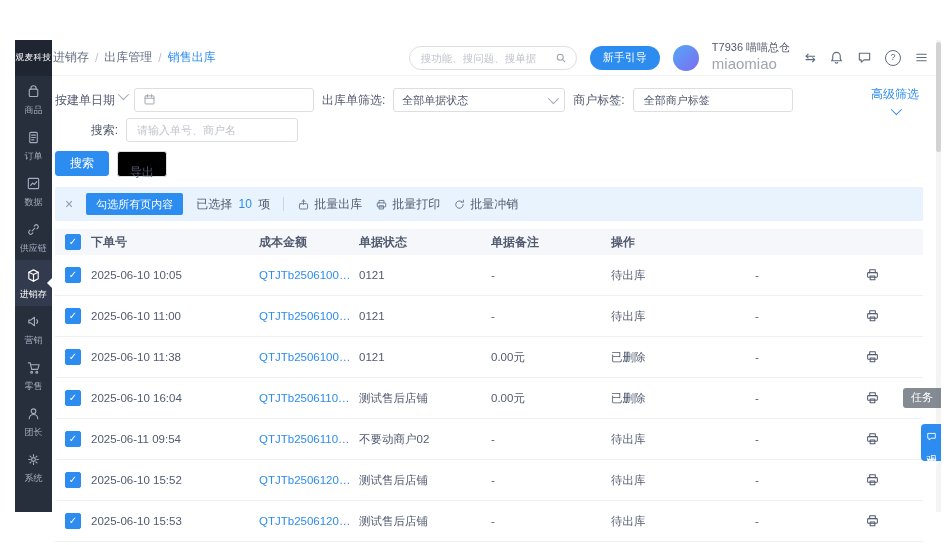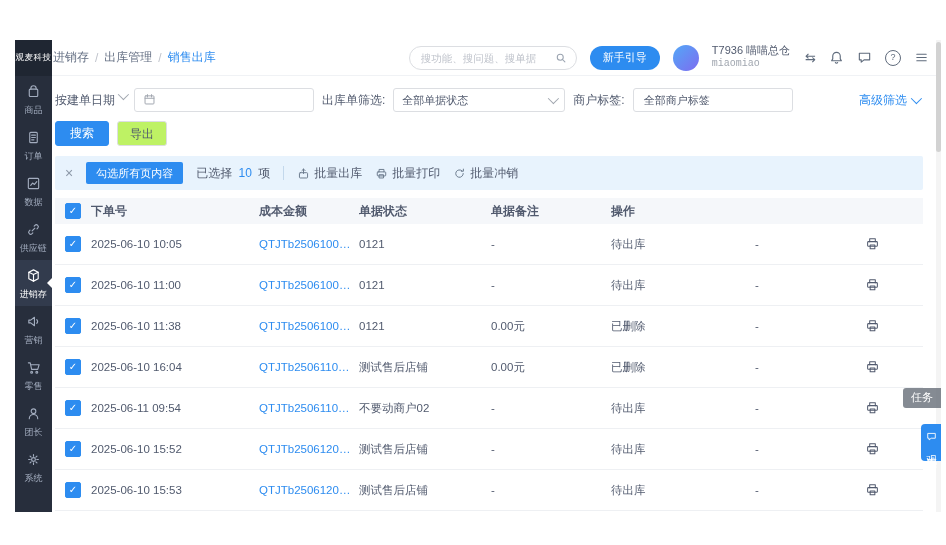--- a/index.html
+++ b/index.html
@@ -32,21 +32,21 @@
               display:flex;align-items:center;padding:0 9px;box-sizing:border-box;gap:6px;background:#fff;}
   .top-search input{border:none;outline:none;flex:1;font-size:10.5px;color:#515a6e;min-width:0;background:transparent;}
   .top-search input::placeholder{color:#c0c4cc;}
   .top-search svg{width:12px;height:12px;stroke:#9aa3b0;fill:none;stroke-width:1.4;stroke-linecap:round;}
   .guide-btn{height:24px;padding:0 13px;border:none;border-radius:12px;background:#2d8cf0;
              color:#fff;font-size:11px;cursor:pointer;white-space:nowrap;}
   .avatar{width:26px;height:26px;border-radius:50%;
           background:linear-gradient(135deg,#53a8f7 0%,#7d6cf0 100%);flex:none;}
   .userblock{line-height:1.25;margin-right:2px;}
   .user-name{font-size:11px;color:#515a6e;white-space:nowrap;}
-  .user-sub{font-size:10px;color:#a0a6af;font-family:Liberation Mono, monospace;}
+  .user-sub{font-size:15px;color:#a0a6af;}
   .top-icon{color:#5f6b7c;font-size:13px;cursor:pointer;display:flex;align-items:center;}
   .top-icon svg{width:15px;height:15px;stroke:#5f6b7c;fill:none;stroke-width:1.2;stroke-linecap:round;stroke-linejoin:round;}
   .help-circle{width:14px;height:14px;border:1px solid #5f6b7c;border-radius:50%;
                font-size:9px;line-height:13px;text-align:center;color:#5f6b7c;}
 
   
   .content{position:absolute;left:37px;right:0;top:36px;bottom:0;background:#fff;font-size:12px;}
   .filters{padding:9px 18px 0;}
   .f-row{display:flex;align-items:center;height:30px;gap:8px;color:#515a6e;}
   .f-label{font-size:12px;white-space:nowrap;display:flex;align-items:flex-start;gap:3px;cursor:pointer;}
@@ -56,26 +56,26 @@
   .box input::placeholder{color:#c0c4cc;}
   .date-box{width:180px;cursor:pointer;}
   .status-select{width:172px;cursor:pointer;}
   .tag-box{width:160px;}
   .kw-box{width:172px;}
   .grow{flex:1 1 auto;}
   .chev{width:7px;height:7px;border-right:1.4px solid #a0a6af;border-bottom:1.4px solid #a0a6af;
         transform:rotate(45deg) translateY(-2px);flex:none;}
   .chev.blue{border-color:#2d8cf0;}
   .cal-icon svg,.ico13 svg{width:13px;height:13px;stroke:#a0a6af;fill:none;stroke-width:1.2;stroke-linecap:round;}
-  .advanced{color:#2d8cf0;font-size:12px;display:flex;align-items:center;gap:4px;cursor:pointer;margin-right:4px;}
+  .advanced{color:#2d8cf0;font-size:12px;display:flex;align-items:center;gap:4px;cursor:pointer;margin-right:4px;flex-direction:column;}
   .lbl-indent{width:63px;text-align:right;display:inline-block;}
   .f-actions{display:flex;gap:8px;margin:6px 0 10px;}
   .btn-primary{height:25px;padding:0 14px;background:#2d8cf0;border:1px solid #2d8cf0;border-radius:3px;
                color:#fff;font-size:12px;cursor:pointer;}
-  .btn-plain{height:25px;padding:4px 12px;background:#bef264;border:1px solid #dcdee2;border-radius:3px;
+  .btn-plain{height:25px;padding:12px 12px;background:#000000;border:1px solid #dcdee2;border-radius:3px;
              color:#515a6e;font-size:12px;cursor:pointer;}
 
   
   .batchbar{margin:2px 18px 0;height:34px;background:#e8f3fd;display:flex;align-items:center;
             gap:13px;padding:0 10px;font-size:12px;color:#515a6e;border-radius:2px;}
   .close-x{color:#8c98a8;font-size:14px;cursor:pointer;line-height:1;}
   .selall-btn{height:22px;padding:0 10px;background:#2d8cf0;border:none;border-radius:2px;
               color:#fff;font-size:11px;cursor:pointer;white-space:nowrap;}
   .sel-count{color:#2d8cf0;margin:0 3px;}
   .vdiv{width:1px;height:14px;background:#c3d8ec;}
@@ -250,20 +250,26 @@
         <span class="f-label">商户标签:</span>
         <span class="box tag-box">
           <input value="全部商户标签" style="">
         </span>
         <span class="grow"></span>
         <span class="advanced">
           <span>高级筛选</span>
           <span class="chev blue"></span>
         </span>
       </div>
+      <div class="f-row">
+        <span class="f-label lbl-indent">搜索:</span>
+        <span class="box kw-box">
+          <input placeholder="请输入单号、商户名" style="">
+        </span>
+      </div>
       <div class="f-actions">
         <button class="btn-primary">搜索</button>
         <button class="btn-plain">导出</button>
       </div>
     </div>
 
     <div class="batchbar">
       <span class="close-x">×</span>
       <button class="selall-btn">勾选所有页内容</button>
       <span>

